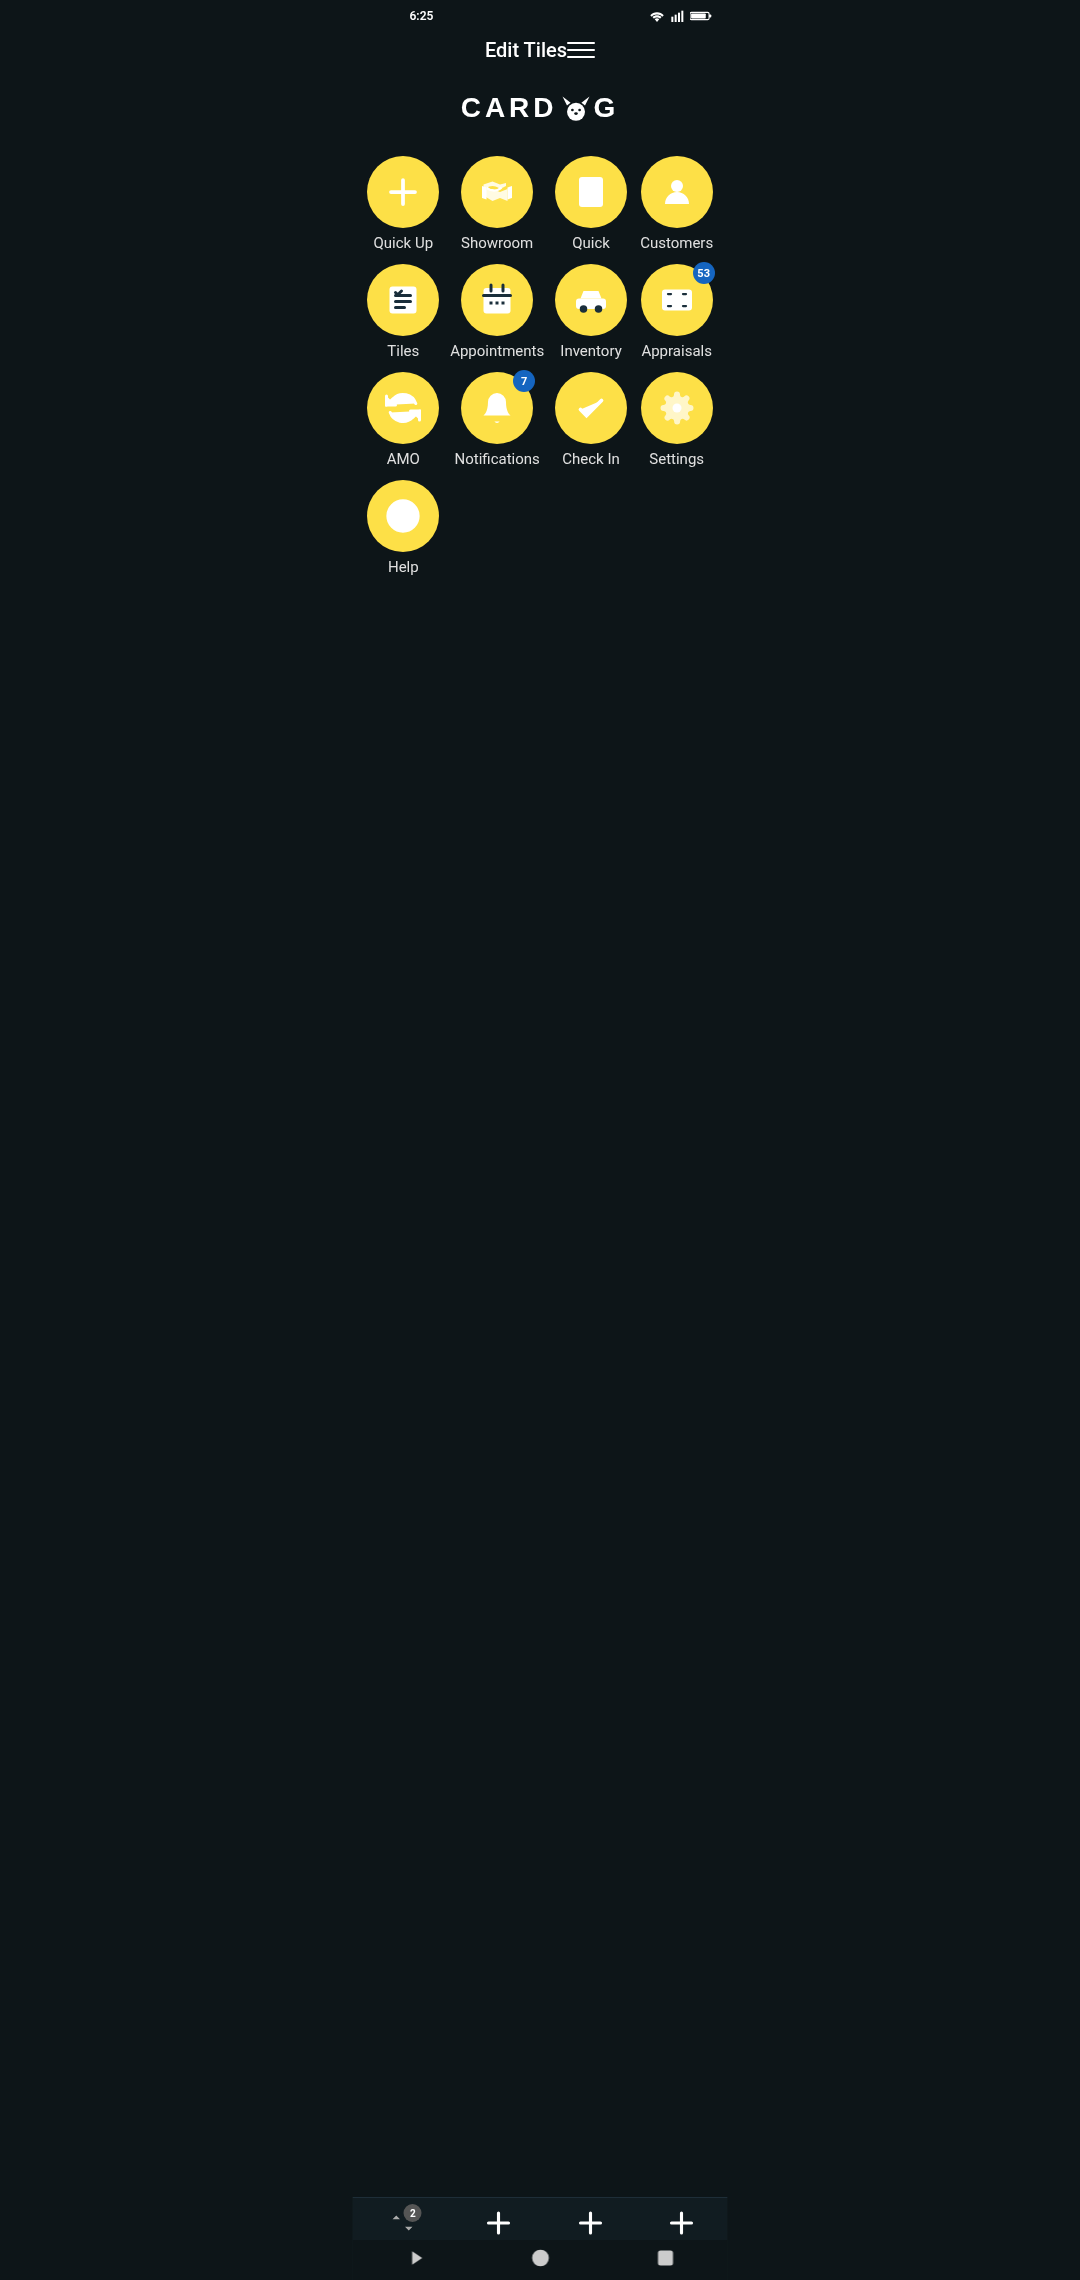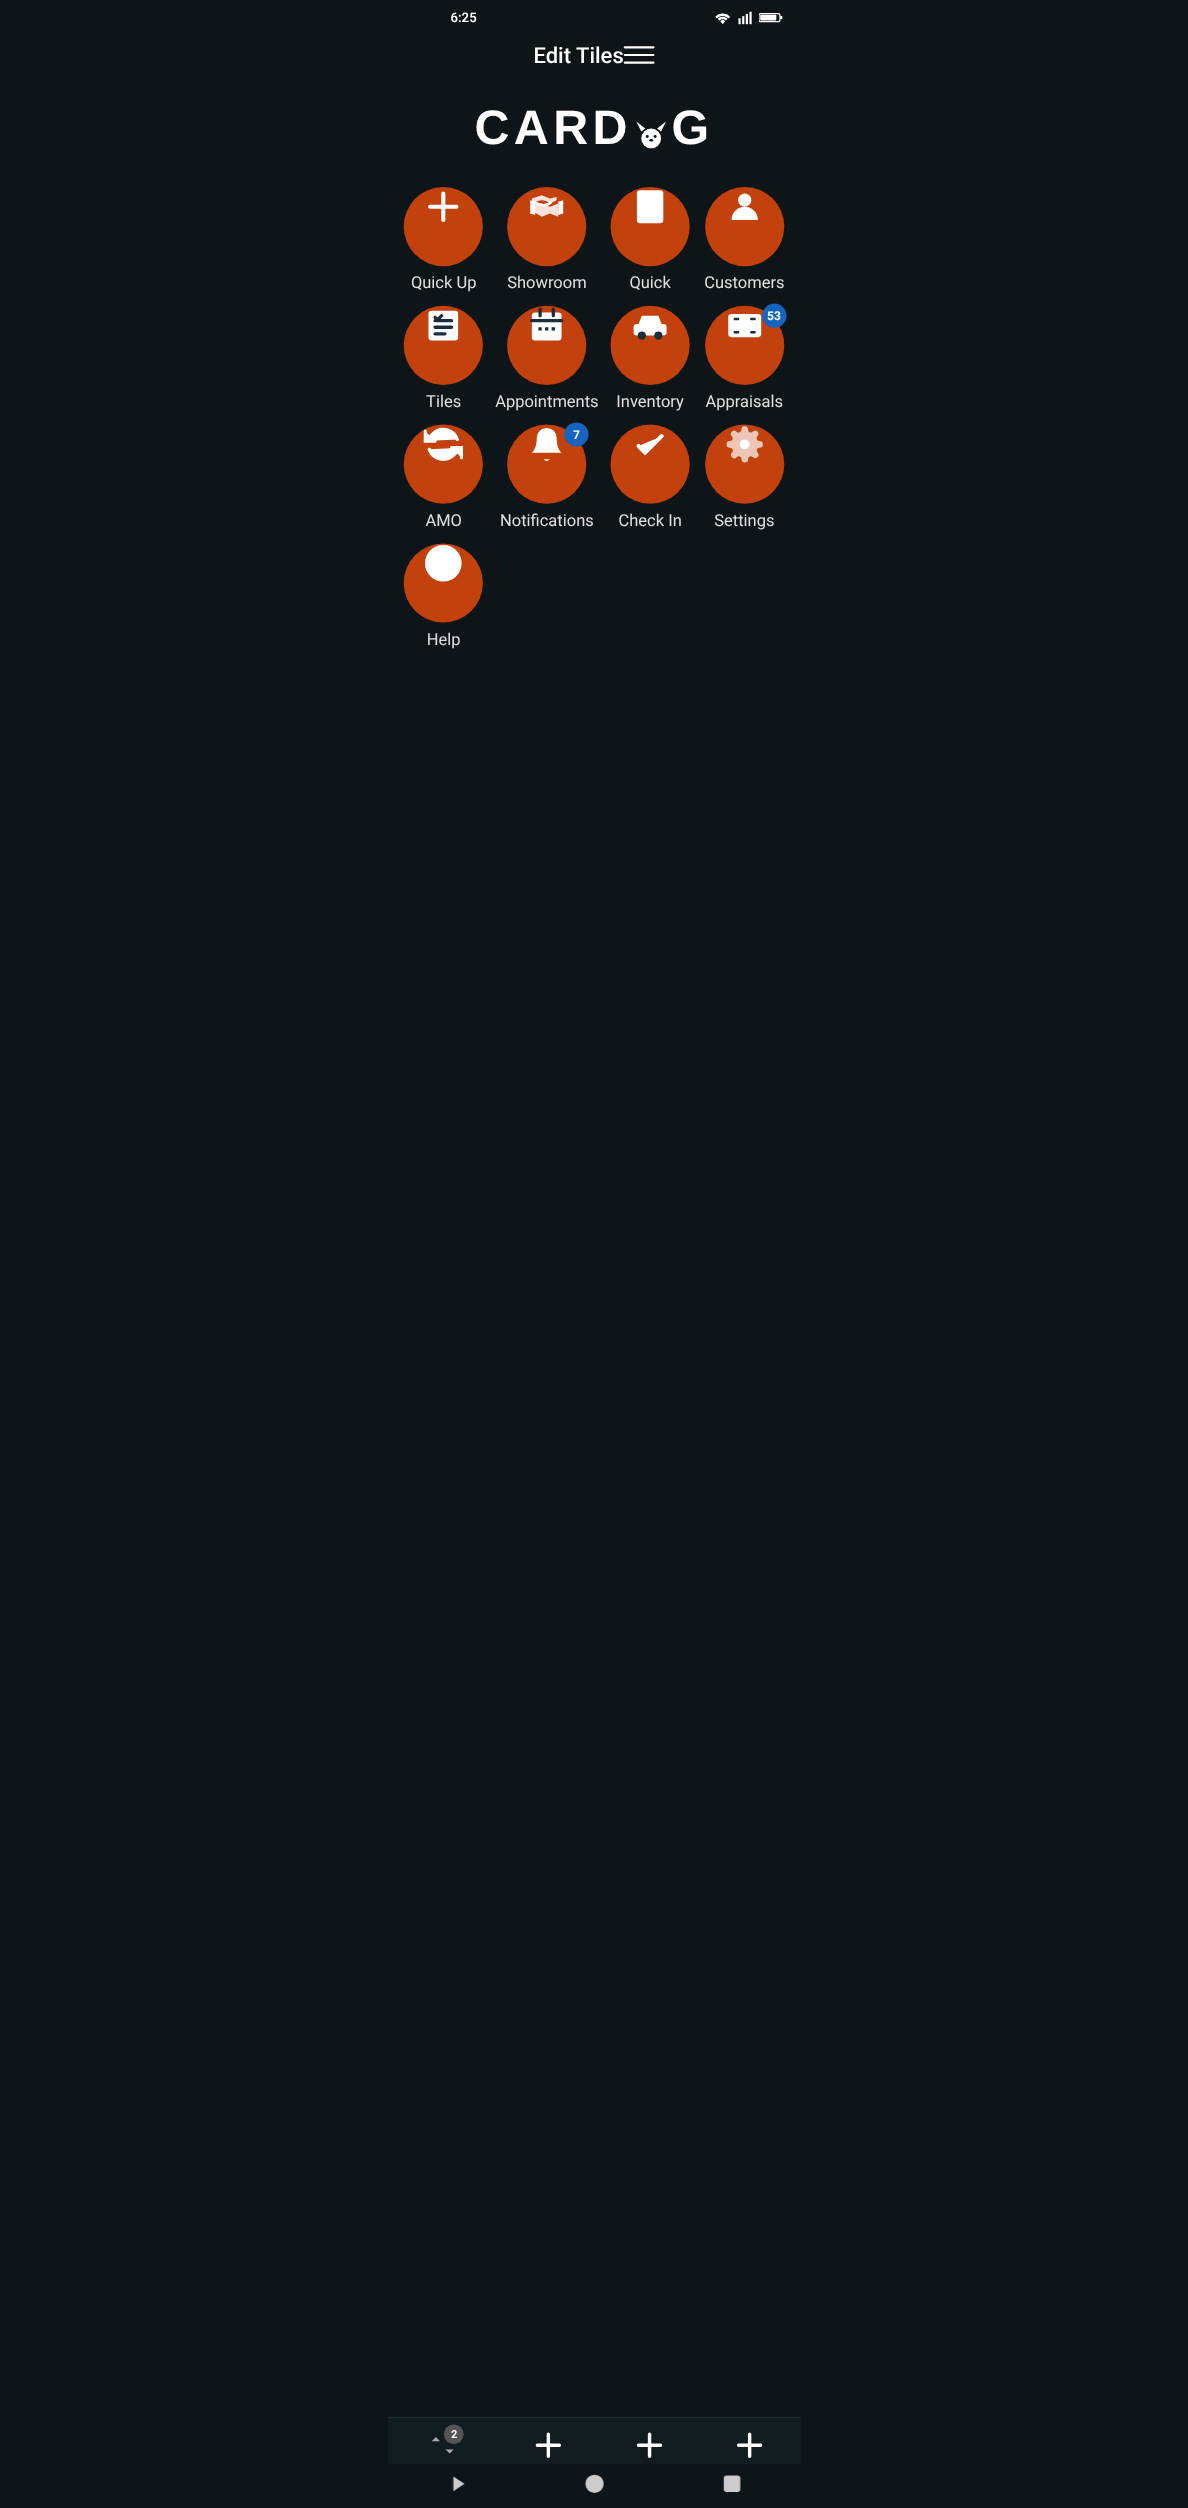--- a/index.html
+++ b/index.html
@@ -69,27 +69,27 @@
     .menu-icon span:last-child { width: 100%; }
 
     
     .logo-container {
       display: flex;
       justify-content: center;
       align-items: center;
       padding: 16px 0 28px 0;
     }
     .logo-text {
-      font-size: 44px;
+      font-size: 28px;
       font-weight: 900;
       letter-spacing: 4px;
       color: #ffffff;
       font-family: 'Arial Black', sans-serif;
       display: flex;
-      align-items: flex-end;
+      align-items: flex-start;
       gap: 0;
     }
     .logo-dog-icon {
       display: inline-block;
       width: 36px;
       height: 36px;
     }
 
     
     .tiles-grid {
@@ -103,23 +103,23 @@
       display: flex;
       flex-direction: column;
       align-items: center;
       gap: 6px;
       cursor: pointer;
     }
     .tile-icon-wrap {
       width: 72px;
       height: 72px;
       border-radius: 50%;
-      background: #c2410c;
-      display: flex;
-      align-items: flex-start;
+      background: #fde047;
+      display: flex;
+      align-items: center;
       justify-content: center;
       position: relative;
     }
     .tile-icon-wrap svg {
       width: 36px;
       height: 36px;
       fill: #ffffff;
     }
     .tile-label {
       font-size: 15px;

